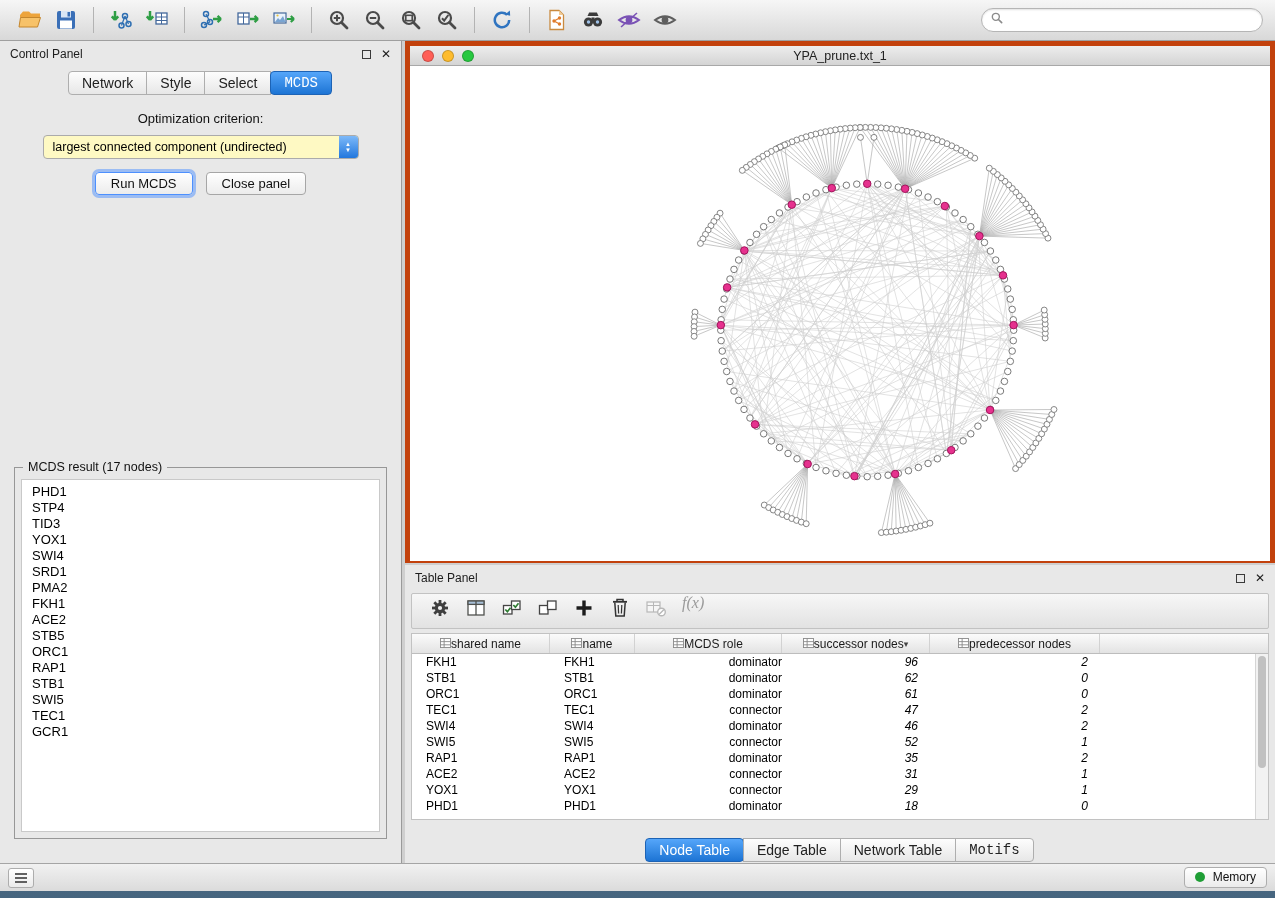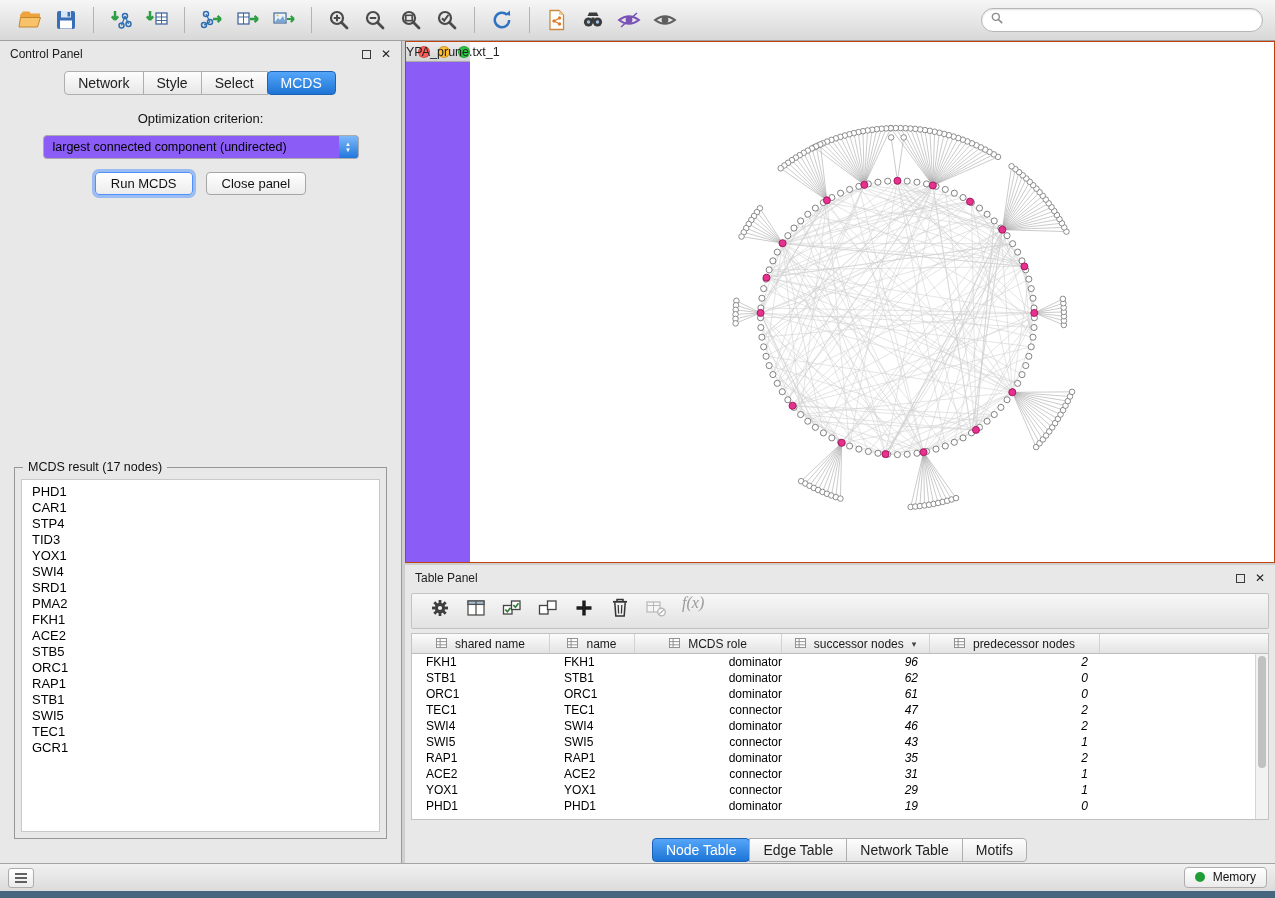--- a/index.html
+++ b/index.html
@@ -32,47 +32,47 @@
     display: flex; flex-direction: column; }
   .panel-header { height: 26px; flex: 0 0 26px; display: flex; align-items: center; padding: 0 10px; font-size: 12px; color: #1d1d1d; }
   .win-btns { margin-left: auto; display: flex; align-items: center; gap: 10px; }
   .float-btn { width: 9px; height: 9px; border: 1.5px solid #3a3a3a; display: inline-block; }
   .close-btn { font-size: 12px; font-weight: bold; color: #1a1a1a; cursor: default; }
 
   .cp-tabs { display: flex; justify-content: center; padding-top: 4px; height: 28px; }
   .tab { font-size: 14px; padding: 3px 13px; background: linear-gradient(#fdfdfd, #e7e7e7);
     border: 1px solid #aeaeae; margin-left: -1px; color: #222; }
   .tab:first-child { border-radius: 4px 0 0 4px; }
-  .tab:last-child { border-radius: 0 4px 4px 0; }
+  .tab:last-child { border-radius: 0 4px 4px 0; font-family: Liberation Mono, monospace; }
   .tab.active { background: linear-gradient(#55a6fa, #1d74d4); color: #fff; border-color: #1d63b5; border-radius: 4px; }
 
   .cp-opt-label { text-align: center; font-size: 13px; color: #111; margin-top: 16px; }
-  .dropdown { width: 316px; height: 24px; margin: 9px auto 0; background: #8b5cf6; border: 1px solid #ababab;
+  .dropdown { width: 316px; height: 24px; margin: 9px auto 0; background: #fef9c3; border: 1px solid #ababab;
     border-radius: 4px; display: flex; align-items: center; font-size: 12.5px; padding-left: 9px; position: relative; }
   .dd-value { flex: 1; white-space: nowrap; overflow: hidden; }
   .dd-stepper { width: 19px; height: 22px; border-radius: 0 3px 3px 0; background: linear-gradient(#7db9f9, #2277dd);
     display: flex; flex-direction: column; align-items: center; justify-content: center; color: #fff; }
   .dd-stepper span { font-size: 6px; line-height: 6px; }
 
   .cp-buttons { display: flex; justify-content: center; gap: 13px; margin-top: 13px; }
   .btn { font-size: 13px; font-family: "Liberation Sans", sans-serif; padding: 3px 15px;
     background: linear-gradient(#ffffff, #ececec); border: 1px solid #a6a6a6; border-radius: 4px; color: #111; }
   .btn.focus { border-color: #4d90fe; box-shadow: 0 0 0 3px rgba(77,144,254,0.5); }
 
   .cp-spacer { flex: 1; }
   .groupbox { height: 372px; flex: 0 0 372px; margin: 0 14px 24px; border: 1px solid #979797; position: relative; }
   .legend { position: absolute; top: -8px; left: 8px; background: #e8e8e8; padding: 0 5px; font-size: 12.5px; color: #111; }
   .result-list { position: absolute; top: 11px; left: 6px; right: 6px; bottom: 6px; background: #fff;
     border: 1px solid #c9c9c9; overflow: hidden; padding: 4px 0; }
   .result-item { font-size: 13px; line-height: 16px; padding-left: 10px; color: #000; }
 
   
   .right-col { flex: 1; min-width: 0; display: flex; flex-direction: column; padding-left: 3px; }
-  .network-window { flex: 0 0 522px; height: 522px; border: 1px solid #c2410c; background: #8b5cf6;
-    display: flex; }
+  .network-window { flex: 0 0 522px; height: 522px; border: 5px solid #c2410c; background: #a3a3a3;
+    display: flex; flex-direction: column; }
   .net-titlebar { height: 20px; flex: 0 0 20px; background: linear-gradient(#ededed, #d4d4d4);
     border-bottom: 1px solid #a8a8a8; position: relative; display: flex; align-items: center; padding-left: 12px; }
   .traffic { display: flex; gap: 8px; }
   .tl { width: 12px; height: 12px; border-radius: 50%; border: 0.5px solid rgba(0,0,0,0.2); }
   .tl.red { background: #ff5f57; } .tl.yellow { background: #febc2e; } .tl.green { background: #28c840; }
   .net-title { position: absolute; left: 0; right: 0; text-align: center; font-size: 12.5px; color: #222; }
   .net-canvas { flex: 1; background: #fff; }
   .net-canvas svg { width: 100%; height: 100%; display: block; }
 
   .h-splitter { height: 2px; flex: 0 0 2px; }
@@ -81,21 +81,21 @@
   .table-panel { flex: 1; min-height: 0; background: #e8e8e8; display: flex; flex-direction: column; }
   .tp-toolbar { height: 36px; flex: 0 0 36px; margin: 2px 6px 4px; border: 1px solid #c2c2c2; border-radius: 2px;
     background: linear-gradient(#f7f7f7, #e2e2e2); display: flex; align-items: flex-start; padding: 0 12px; gap: 4px; }
   .tp-btn { width: 32px; height: 28px; display: flex; align-items: center; justify-content: center; }
   .fx-icon { font-family: "Liberation Serif", serif; font-style: italic; font-size: 16px; color: #9a9a9a; padding: 0 6px; }
 
   .table-wrap { flex: 1; min-height: 0; margin: 0 6px; background: #fff; border: 1px solid #c2c2c2;
     position: relative; overflow: hidden; }
   .t-header { display: grid; grid-template-columns: 138px 85px 147px 148px 170px 1fr; height: 20px;
     background: linear-gradient(#fbfbfb, #e3e3e3); border-bottom: 1px solid #bdbdbd; }
-  .th-cell { display: flex; align-items: center; justify-content: center; gap: 8px; font-size: 12px; color: #1a1a1a;
+  .th-cell { display: flex; align-items: center; justify-content: center; gap: 0; font-size: 12px; color: #1a1a1a;
     border-right: 1px solid #d2d2d2; overflow: hidden; white-space: nowrap; }
   .th-cell.filler { border-right: none; }
   .caret { font-size: 9px; color: #444; }
   .t-body { position: absolute; top: 20px; left: 0; right: 13px; bottom: 0; overflow: hidden; }
   .t-row { display: grid; grid-template-columns: 138px 85px 147px 148px 170px 1fr; height: 16px; }
   .t-cell { font-size: 12px; line-height: 16px; color: #000; white-space: nowrap; overflow: hidden; }
   .t-cell.c0, .t-cell.c1 { padding-left: 14px; }
   .t-cell.c2 { padding-left: 10px; text-align: right; }
   .t-cell.c3, .t-cell.c4 { text-align: right; padding-right: 12px; font-style: italic; }
   .v-scrollbar { position: absolute; top: 20px; right: 0; bottom: 0; width: 13px; background: #f2f2f2;
@@ -287,21 +287,20 @@
       </div>
       <div class="cp-buttons">
         <button class="btn focus">Run MCDS</button>
         <button class="btn">Close panel</button>
       </div>
       <div class="cp-spacer"></div>
       <div class="groupbox">
         <span class="legend">MCDS result (17 nodes)</span>
         <div class="result-list">
             <div class="result-item">PHD1</div>
-            <div class="result-item">CAR1</div>
             <div class="result-item">STP4</div>
             <div class="result-item">TID3</div>
             <div class="result-item">YOX1</div>
             <div class="result-item">SWI4</div>
             <div class="result-item">SRD1</div>
             <div class="result-item">PMA2</div>
             <div class="result-item">FKH1</div>
             <div class="result-item">ACE2</div>
             <div class="result-item">STB5</div>
             <div class="result-item">ORC1</div>
@@ -1078,21 +1077,21 @@
                 <div class="t-cell c1">SWI4</div>
                 <div class="t-cell c2">dominator</div>
                 <div class="t-cell c3">46</div>
                 <div class="t-cell c4">2</div>
                 <div class="t-cell filler"></div>
               </div>
               <div class="t-row">
                 <div class="t-cell c0">SWI5</div>
                 <div class="t-cell c1">SWI5</div>
                 <div class="t-cell c2">connector</div>
-                <div class="t-cell c3">43</div>
+                <div class="t-cell c3">52</div>
                 <div class="t-cell c4">1</div>
                 <div class="t-cell filler"></div>
               </div>
               <div class="t-row">
                 <div class="t-cell c0">RAP1</div>
                 <div class="t-cell c1">RAP1</div>
                 <div class="t-cell c2">dominator</div>
                 <div class="t-cell c3">35</div>
                 <div class="t-cell c4">2</div>
                 <div class="t-cell filler"></div>
@@ -1110,21 +1109,21 @@
                 <div class="t-cell c1">YOX1</div>
                 <div class="t-cell c2">connector</div>
                 <div class="t-cell c3">29</div>
                 <div class="t-cell c4">1</div>
                 <div class="t-cell filler"></div>
               </div>
               <div class="t-row">
                 <div class="t-cell c0">PHD1</div>
                 <div class="t-cell c1">PHD1</div>
                 <div class="t-cell c2">dominator</div>
-                <div class="t-cell c3">19</div>
+                <div class="t-cell c3">18</div>
                 <div class="t-cell c4">0</div>
                 <div class="t-cell filler"></div>
               </div>
             </div>
           <div class="v-scrollbar">
             <div class="v-thumb"></div>
           </div>
         </div>
         <div class="tp-tabs">
             <div class="tab active">Node Table</div>

